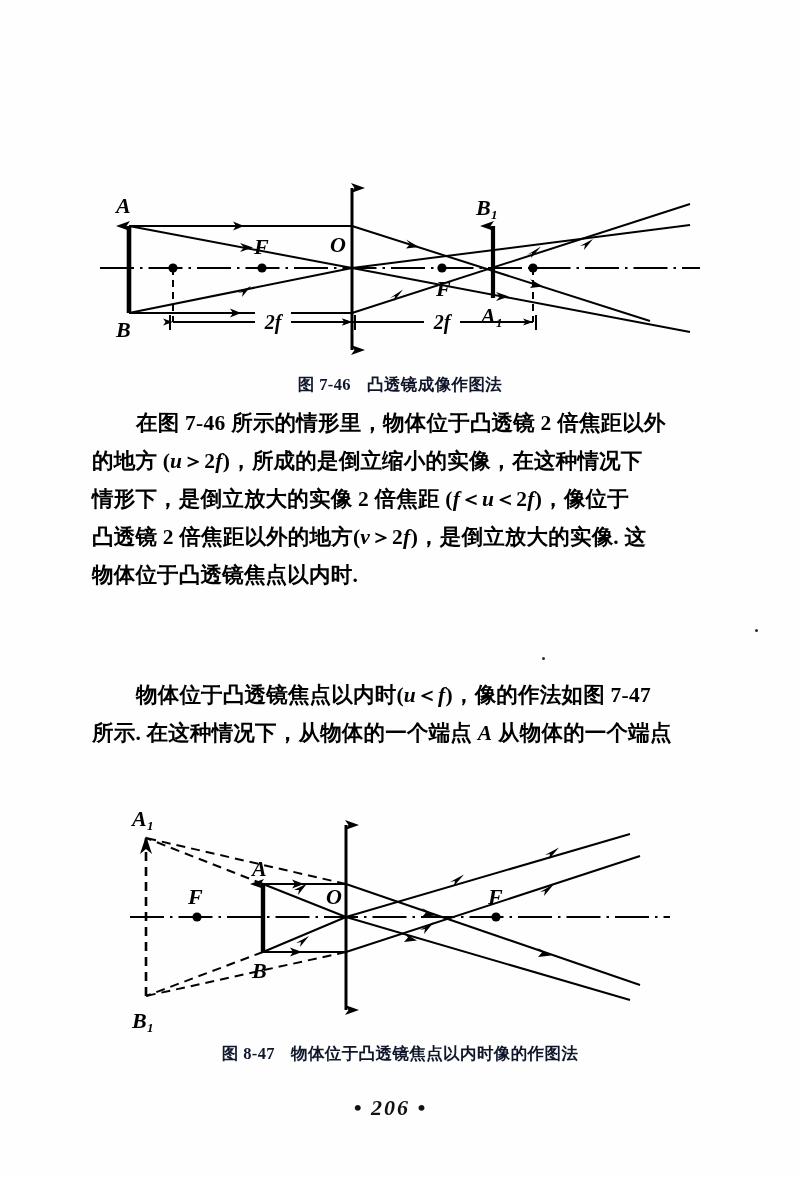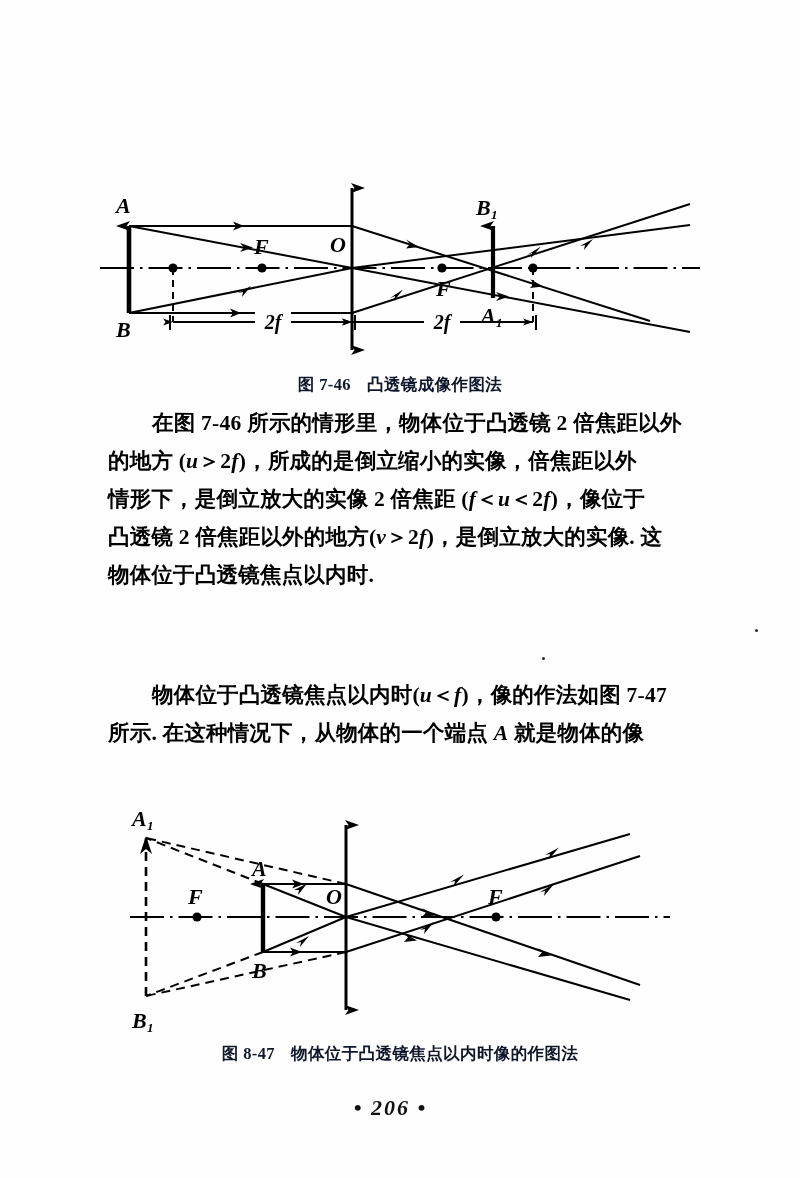--- a/index.html
+++ b/index.html
@@ -44,21 +44,21 @@
     letter-spacing: 0.4px;
     color: #0f172a;
   }
   #caption-7-46 { top: 374px; }
   #caption-7-47 { top: 1043px; }
   .fig-caption .cap-num { margin-right: 16px; }
 
   
   .body-text {
     position: absolute;
-    left: 108px;
+    left: 92px;
     width: 620px;
     font-family: "Liberation Serif", "DejaVu Serif", serif;
     font-size: 21.5px;
     font-weight: 700;
     color: #000;
     letter-spacing: 0.2px;
   }
   #para-1 { top: 404px; }
   #para-2 { top: 676px; }
 
@@ -213,29 +213,29 @@
       <text x="391" y="153" font-size="22">A₁</text>
     </svg>
   </div>
 
   <div class="fig-caption" id="caption-7-46">
     <span class="cap-num">图 7-46</span><span>凸透镜成像作图法</span>
   </div>
 
   <div class="body-text" id="para-1">
       <div class="tline indent"><span>在图 </span><span class="lat">7-46</span><span> 所示的情形里，物体位于凸透镜 </span><span class="lat">2</span><span> 倍焦距以外</span></div>
-      <div class="tline"><span>的地方 (</span><span class="math">u</span><span>＞2</span><span class="math">f</span><span>)，所成的是倒立缩小的实像，倍焦距以外</span></div>
+      <div class="tline"><span>的地方 (</span><span class="math">u</span><span>＞2</span><span class="math">f</span><span>)，所成的是倒立缩小的实像，在这种情况下</span></div>
       <div class="tline"><span>情形下，是倒立放大的实像 </span><span class="lat">2</span><span> 倍焦距 (</span><span class="math">f</span><span>＜</span><span class="math">u</span><span>＜2</span><span class="math">f</span><span>)，像位于</span></div>
       <div class="tline"><span>凸透镜 </span><span class="lat">2</span><span> 倍焦距以外的地方(</span><span class="math">v</span><span>＞2</span><span class="math">f</span><span>)，是倒立放大的实像. 这</span></div>
       <div class="tline"><span>物体位于凸透镜焦点以内时.</span></div>
     </div>
 
   <div class="body-text" id="para-2">
       <div class="tline indent"><span>物体位于凸透镜焦点以内时(</span><span class="math">u</span><span>＜</span><span class="math">f</span><span>)，像的作法如图 </span><span class="lat">7-47</span></div>
-      <div class="tline"><span>所示. 在这种情况下，从物体的一个端点 </span><span class="math">A</span><span> 就是物体的像</span></div>
+      <div class="tline"><span>所示. 在这种情况下，从物体的一个端点 </span><span class="math">A</span><span> 从物体的一个端点</span></div>
     </div>
 
   <div class="speck" style="left:755px; top:629px;"></div>
   <div class="speck" style="left:542px; top:657px;"></div>
 
   <div class="figure-block" id="figure-7-47">
     <svg class="figure-svg" width="560" height="235" viewBox="0 0 560 235">
       <defs>
         <marker id="tipUp2" markerWidth="16" markerHeight="16" refX="5" refY="13" orient="auto" markerUnits="userSpaceOnUse">
           <path d="M5,0 L10,14 L5,10.5 L0,14 Z" fill="#000"></path>

